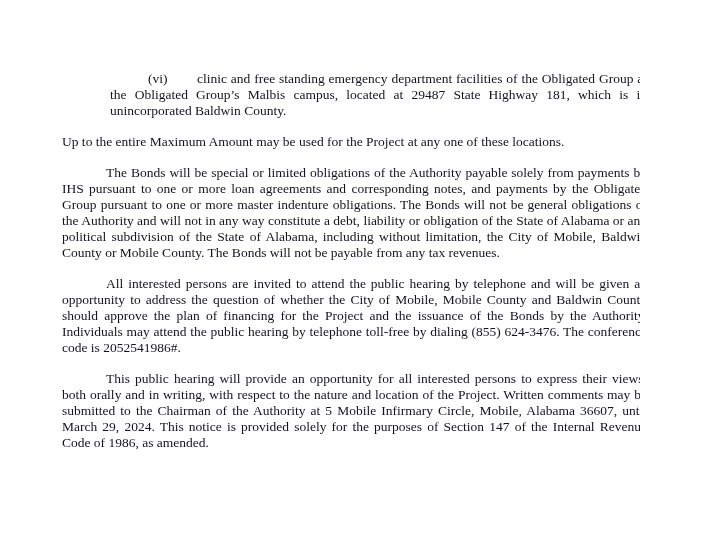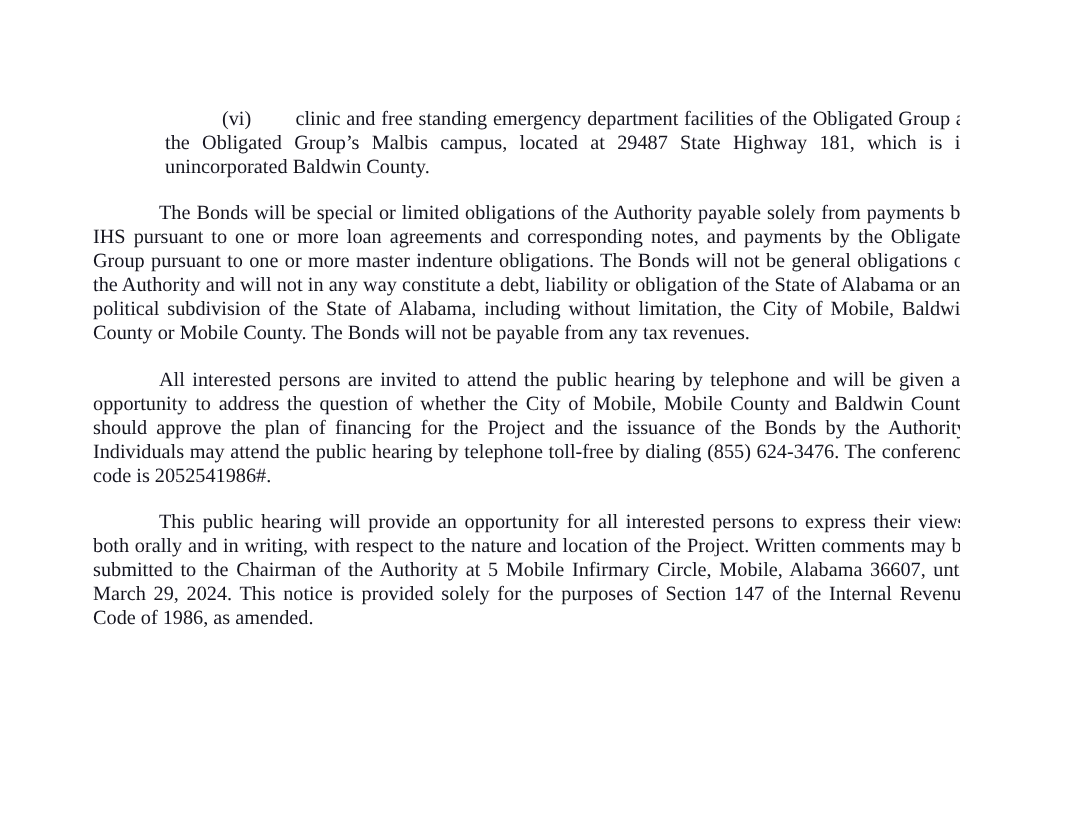--- a/index.html
+++ b/index.html
@@ -46,20 +46,21 @@
   }
 </style>
 </head>
 <body>
 
 <div class="page">
   <div class="doc-body">
 
     <div class="vi-block"><span class="vi-marker">(vi)</span><span>clinic and free standing emergency department facilities of the Obligated Group at the Obligated Group’s Malbis campus, located at 29487 State Highway 181, which is in unincorporated Baldwin County.</span></div>
 
+    <p class="no-indent">Up to the entire Maximum Amount may be used for the Project at any one of these locations.</p>
 
 
     <p class="indent">The Bonds will be special or limited obligations of the Authority payable solely from payments by IHS pursuant to one or more loan agreements and corresponding notes, and payments by the Obligated Group pursuant to one or more master indenture obligations.  The Bonds will not be general obligations of the Authority and will not in any way constitute a debt, liability or obligation of the State of Alabama or any political subdivision of the State of Alabama, including without limitation, the City of Mobile, Baldwin County or Mobile County.  The Bonds will not be payable from any tax revenues.</p>
 
     <p class="indent">All interested persons are invited to attend the public hearing by telephone and will be given an opportunity to address the question of whether the City of Mobile, Mobile County and Baldwin County should approve the plan of financing for the Project and the issuance of the Bonds by the Authority.  Individuals may attend the public hearing by telephone toll-free by dialing (855) 624-3476.  The conference code is 2052541986#.</p>
 
     <p class="indent">This public hearing will provide an opportunity for all interested persons to express their views, both orally and in writing, with respect to the nature and location of the Project.  Written comments may be submitted to the Chairman of the Authority at 5 Mobile Infirmary Circle, Mobile, Alabama 36607, until March 29, 2024.  This notice is provided solely for the purposes of Section 147 of the Internal Revenue Code of 1986, as amended.</p>
 
   </div>
 </div>

